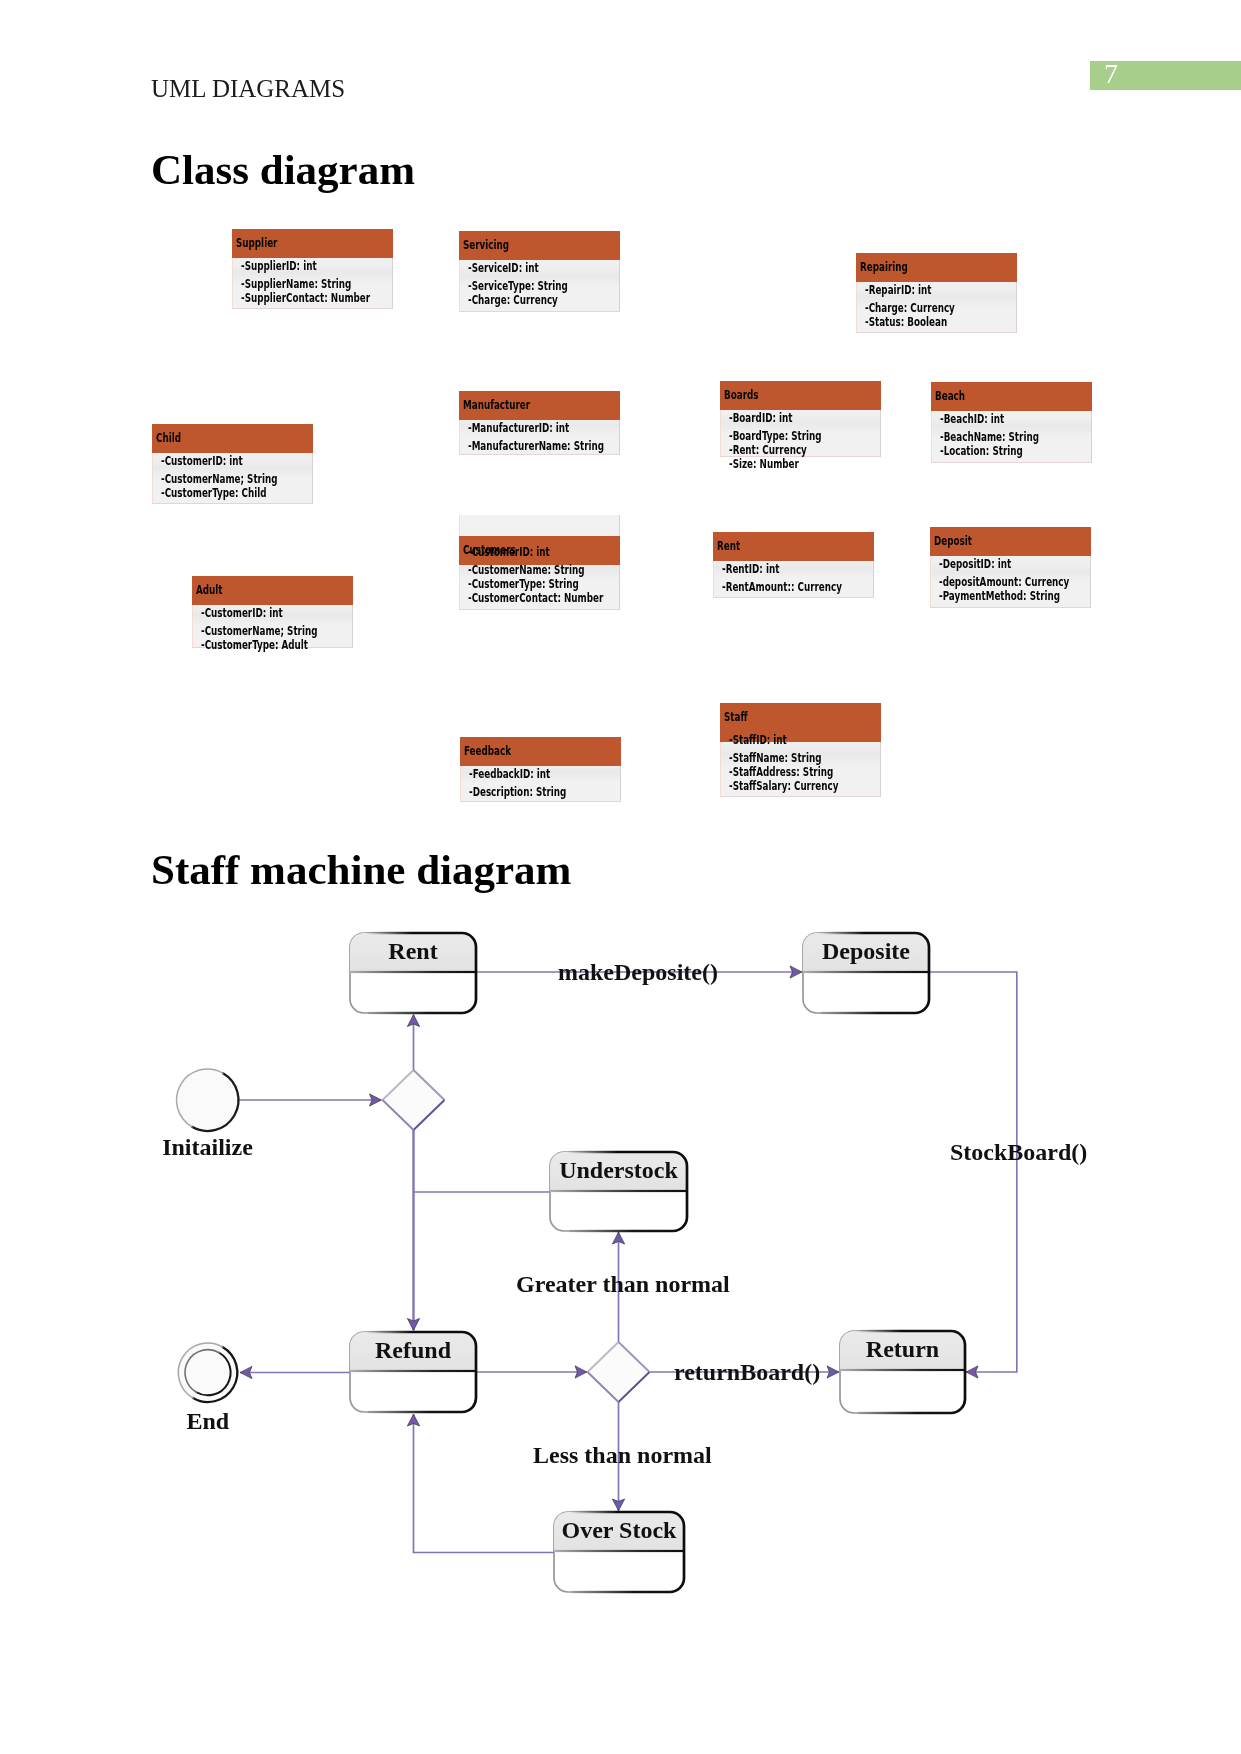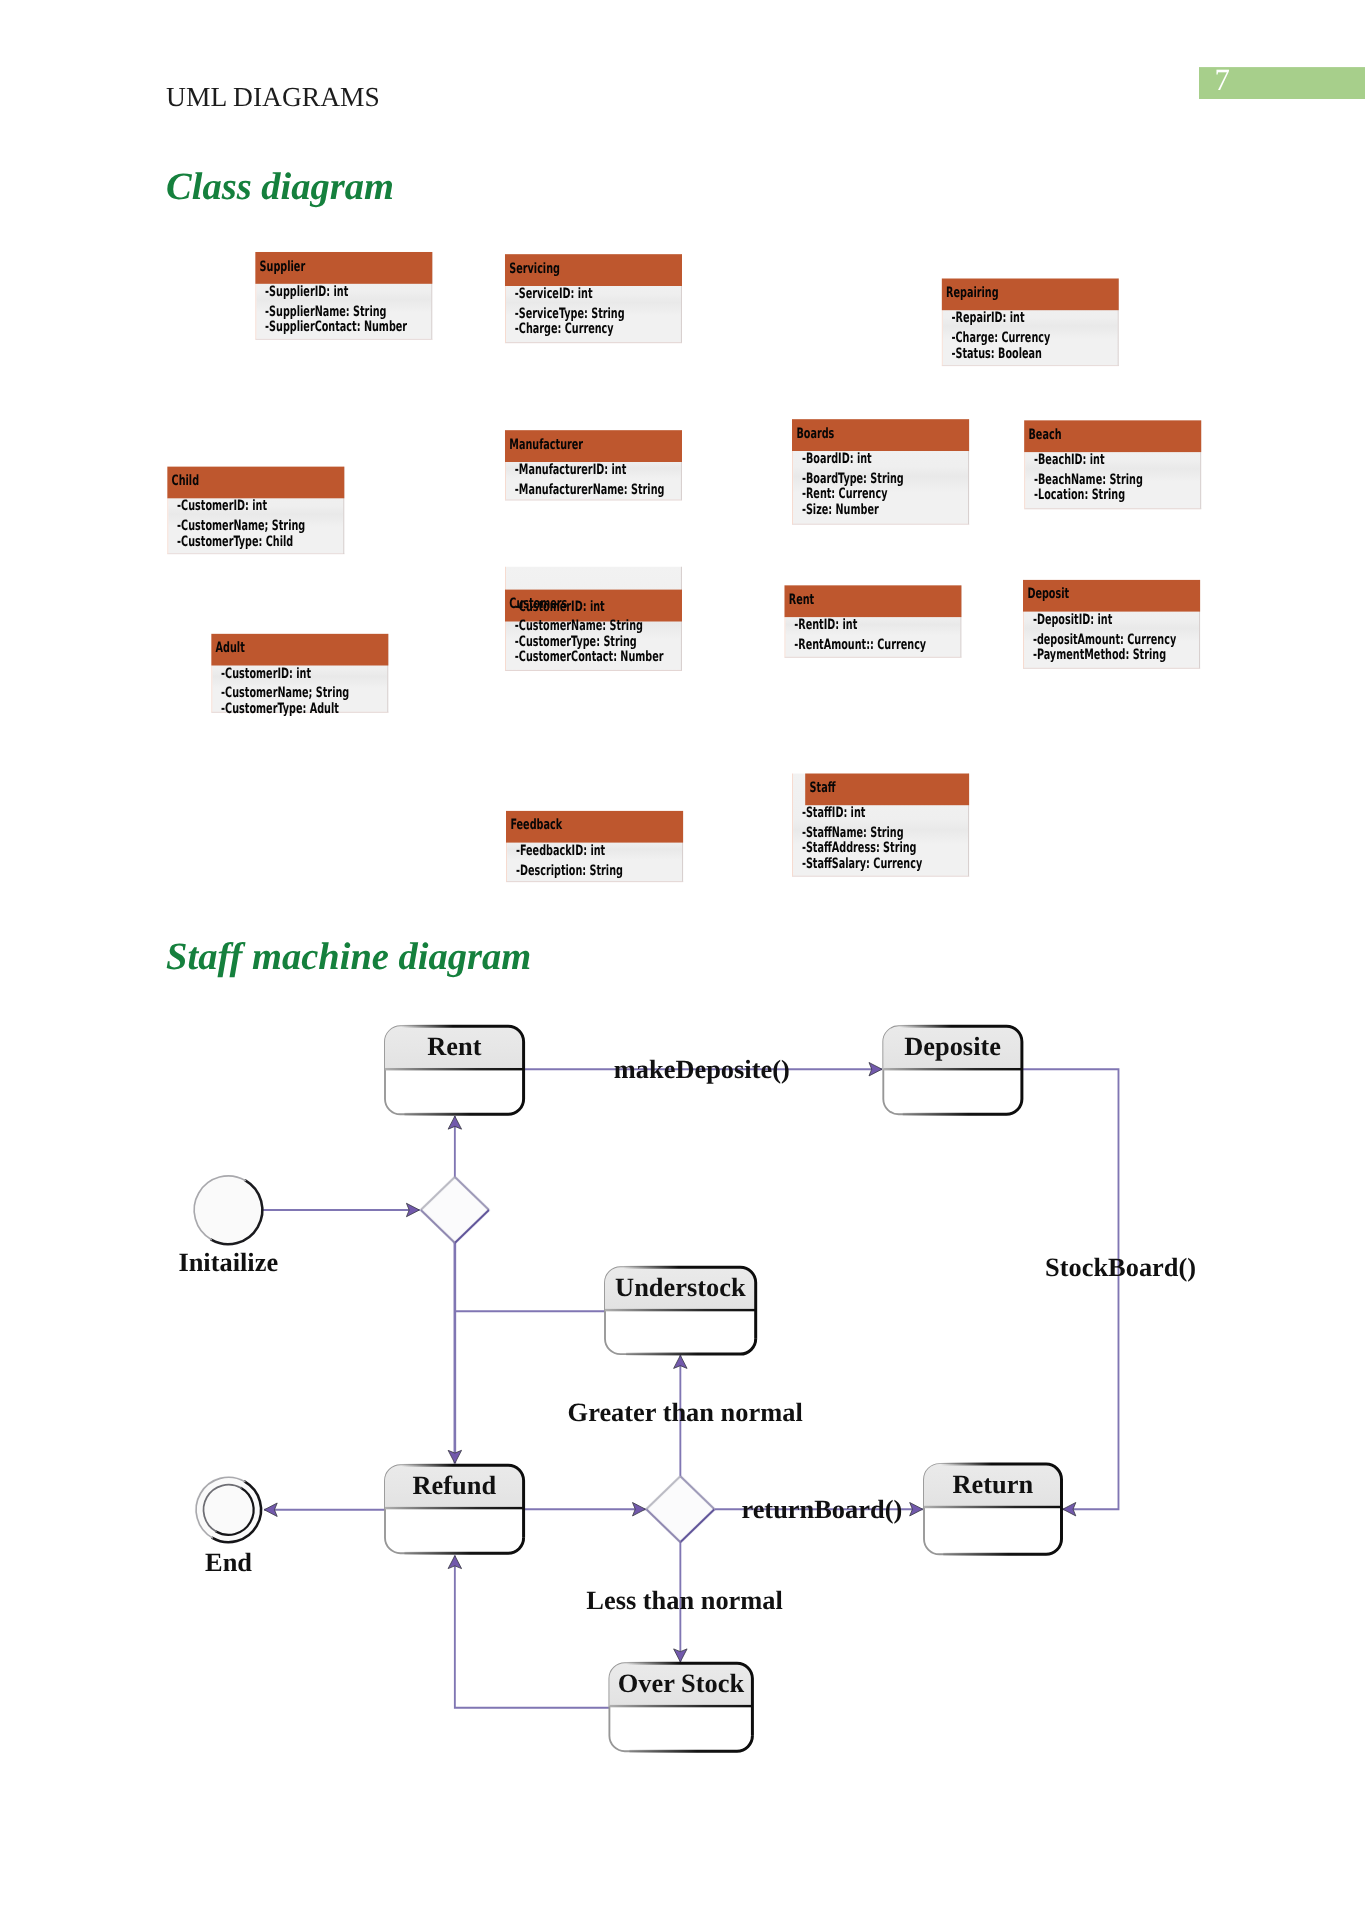--- a/index.html
+++ b/index.html
@@ -9,21 +9,21 @@
        -webkit-font-smoothing:antialiased;}
   #page,#sm,.uml,.h1,#doc-header,#page-badge .num{backface-visibility:hidden;will-change:transform;}
   #sm text{will-change:transform;}
   #page{position:absolute;left:0;top:0;width:1241px;height:1754px;background:#fff;}
 
   
   #page-badge{position:absolute;left:1090px;top:60.7px;width:151px;height:29px;background:#a7cf8b;}
   #page-badge .num{position:absolute;left:13.5px;top:-1.5px;font-size:28px;color:#ffffff;
       font-family:"Liberation Serif",serif;line-height:29px;}
   #doc-header{position:absolute;left:151px;top:75.5px;font-size:25px;color:#1c1c1c;line-height:26px;}
-  .h1{position:absolute;font-size:35px;font-weight:bold;color:#15803d;line-height:33px;font-style:italic;}
+  .h1{position:absolute;font-size:43px;font-weight:bold;color:#000000;line-height:33px;}
 
   
   .uml{position:absolute;box-sizing:border-box;
        background:linear-gradient(180deg,#f2f2f2 0%,#efefef 45%,#e9e9e9 55%,#f1f1f1 70%,#f1f1f1 100%);
        border:1px solid #f6dbd0;border-top:none;border-right-color:#d8d0cf;border-bottom-color:#e4d6d4;}
   .uml .hd{position:absolute;left:-1px;top:0;right:-1px;background:#be572e;box-sizing:border-box;}
   .uml .hd .t{position:absolute;left:4.4px;top:6px;
        font-family:"DejaVu Sans Condensed","DejaVu Sans",sans-serif;
        font-weight:bold;font-size:13px;line-height:16px;color:#060606;white-space:nowrap;
        transform:scaleX(.75);transform-origin:left top;}
@@ -83,21 +83,21 @@
         <div class="row" style="top: 47.5px;">-CustomerName; String</div>
         <div class="row" style="top: 61.5px;">-CustomerType: Child</div>
       </div>
       <div class="uml" style="left: 459px; top: 391px; width: 161px; height: 64px;">
         <div class="hd" style="height: 29px;">
           <span class="t">Manufacturer</span>
         </div>
         <div class="row" style="top: 29.5px;">-ManufacturerID: int</div>
         <div class="row" style="top: 47.5px;">-ManufacturerName: String</div>
       </div>
-      <div class="uml" style="left: 720px; top: 381px; width: 161px; height: 96px;">
+      <div class="uml" style="left: 720px; top: 381px; width: 161px; height: 76px;">
         <div class="hd" style="height: 29px;">
           <span class="t">Boards</span>
         </div>
         <div class="row" style="top: 29.5px;">-BoardID: int</div>
         <div class="row" style="top: 47.5px;">-BoardType: String</div>
         <div class="row" style="top: 61.5px;">-Rent: Currency</div>
         <div class="row" style="top: 75.5px;">-Size: Number</div>
       </div>
       <div class="uml" style="left: 931px; top: 382px; width: 161px; height: 81px;">
         <div class="hd" style="height: 29px;">
@@ -140,21 +140,21 @@
         <div class="row" style="top: 61.5px;">-CustomerType: Adult</div>
       </div>
       <div class="uml" style="left: 460px; top: 709px; width: 161px; height: 65px; margin-top: 28px;">
         <div class="hd" style="height: 29px;">
           <span class="t">Feedback</span>
         </div>
         <div class="row" style="top: 29.5px;">-FeedbackID: int</div>
         <div class="row" style="top: 47.5px;">-Description: String</div>
       </div>
       <div class="uml" style="left: 720px; top: 703px; width: 161px; height: 94px;">
-        <div class="hd" style="height: 29px; margin-left: 12px;">
+        <div class="hd" style="height: 39px;">
           <span class="t">Staff</span>
         </div>
         <div class="row" style="top: 29.5px;">-StaffID: int</div>
         <div class="row" style="top: 47.5px;">-StaffName: String</div>
         <div class="row" style="top: 61.5px;">-StaffAddress: String</div>
         <div class="row" style="top: 75.5px;">-StaffSalary: Currency</div>
       </div>
     </div>
   <svg id="sm" viewBox="0 0 1241 1754">
       <defs>

